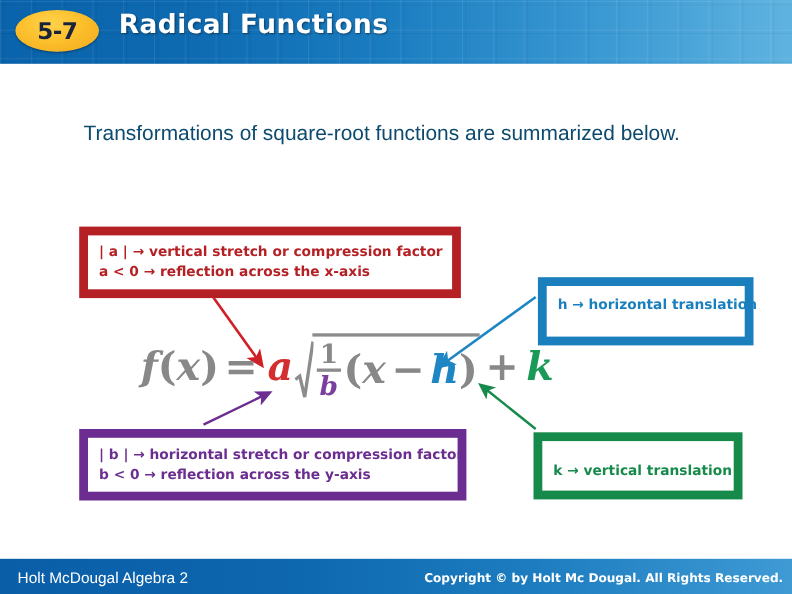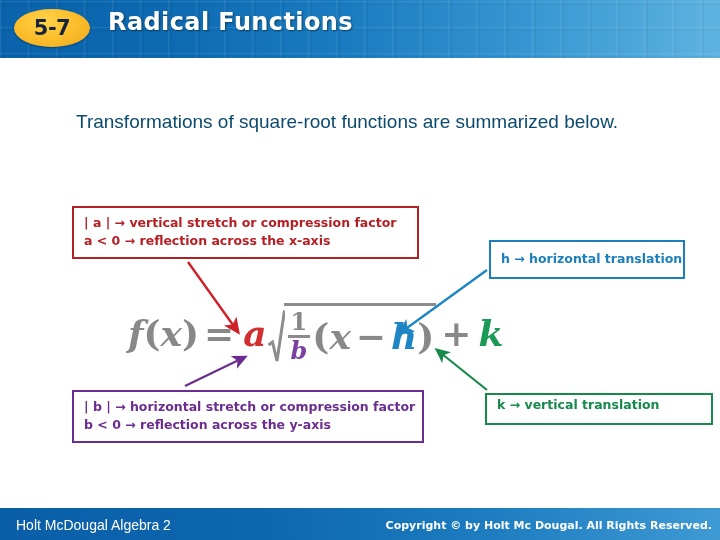--- a/index.html
+++ b/index.html
@@ -98,54 +98,55 @@
   }
   .svg-arrows {
     position: absolute;
     left: 0; top: 0;
     width: 720px; height: 290px;
   }
 
   .callout {
     position: absolute;
     background: #ffffff;
-    border: 2px solid #14b8a6;
+    border: 8px solid #14b8a6;
     padding: 6px 10px 7px 10px;
     box-sizing: border-box;
     font-family: "DejaVu Sans", sans-serif;
     font-weight: bold;
     font-size: 12.5px;
     line-height: 1.45;
     white-space: nowrap;
   }
   .callout-a {
     left: 72px; top: 16px;
     width: 347px;
     border-color: #b52025;
     color: #b52025;
   }
   .callout-h {
-    left: 489px; top: 50px;
+    left: 489px; top: 62px;
     width: 196px;
     border-color: #1b7fbe;
     color: #1b7fbe;
-    padding-top: 8px; padding-bottom: 9px;
+    padding-top: 8px; padding-bottom: 20px;
   }
   .callout-b {
     left: 72px; top: 200px;
     width: 352px;
     border-color: #6b2d8f;
     color: #6b2d8f;
   }
   .callout-k {
     left: 485px; top: 203px;
-    width: 228px;
+    width: 190px;
     border-color: #168a4b;
     color: #168a4b;
-    padding-top: 1px; padding-bottom: 9px;
+    padding-top: 18px; padding-bottom: 9px;
+    text-align: center;
   }
 
   
   .formula {
     position: absolute;
     left: 128px;
     top: 113px;
     display: flex;
     align-items: center;
     font-family: "DejaVu Serif", serif;

